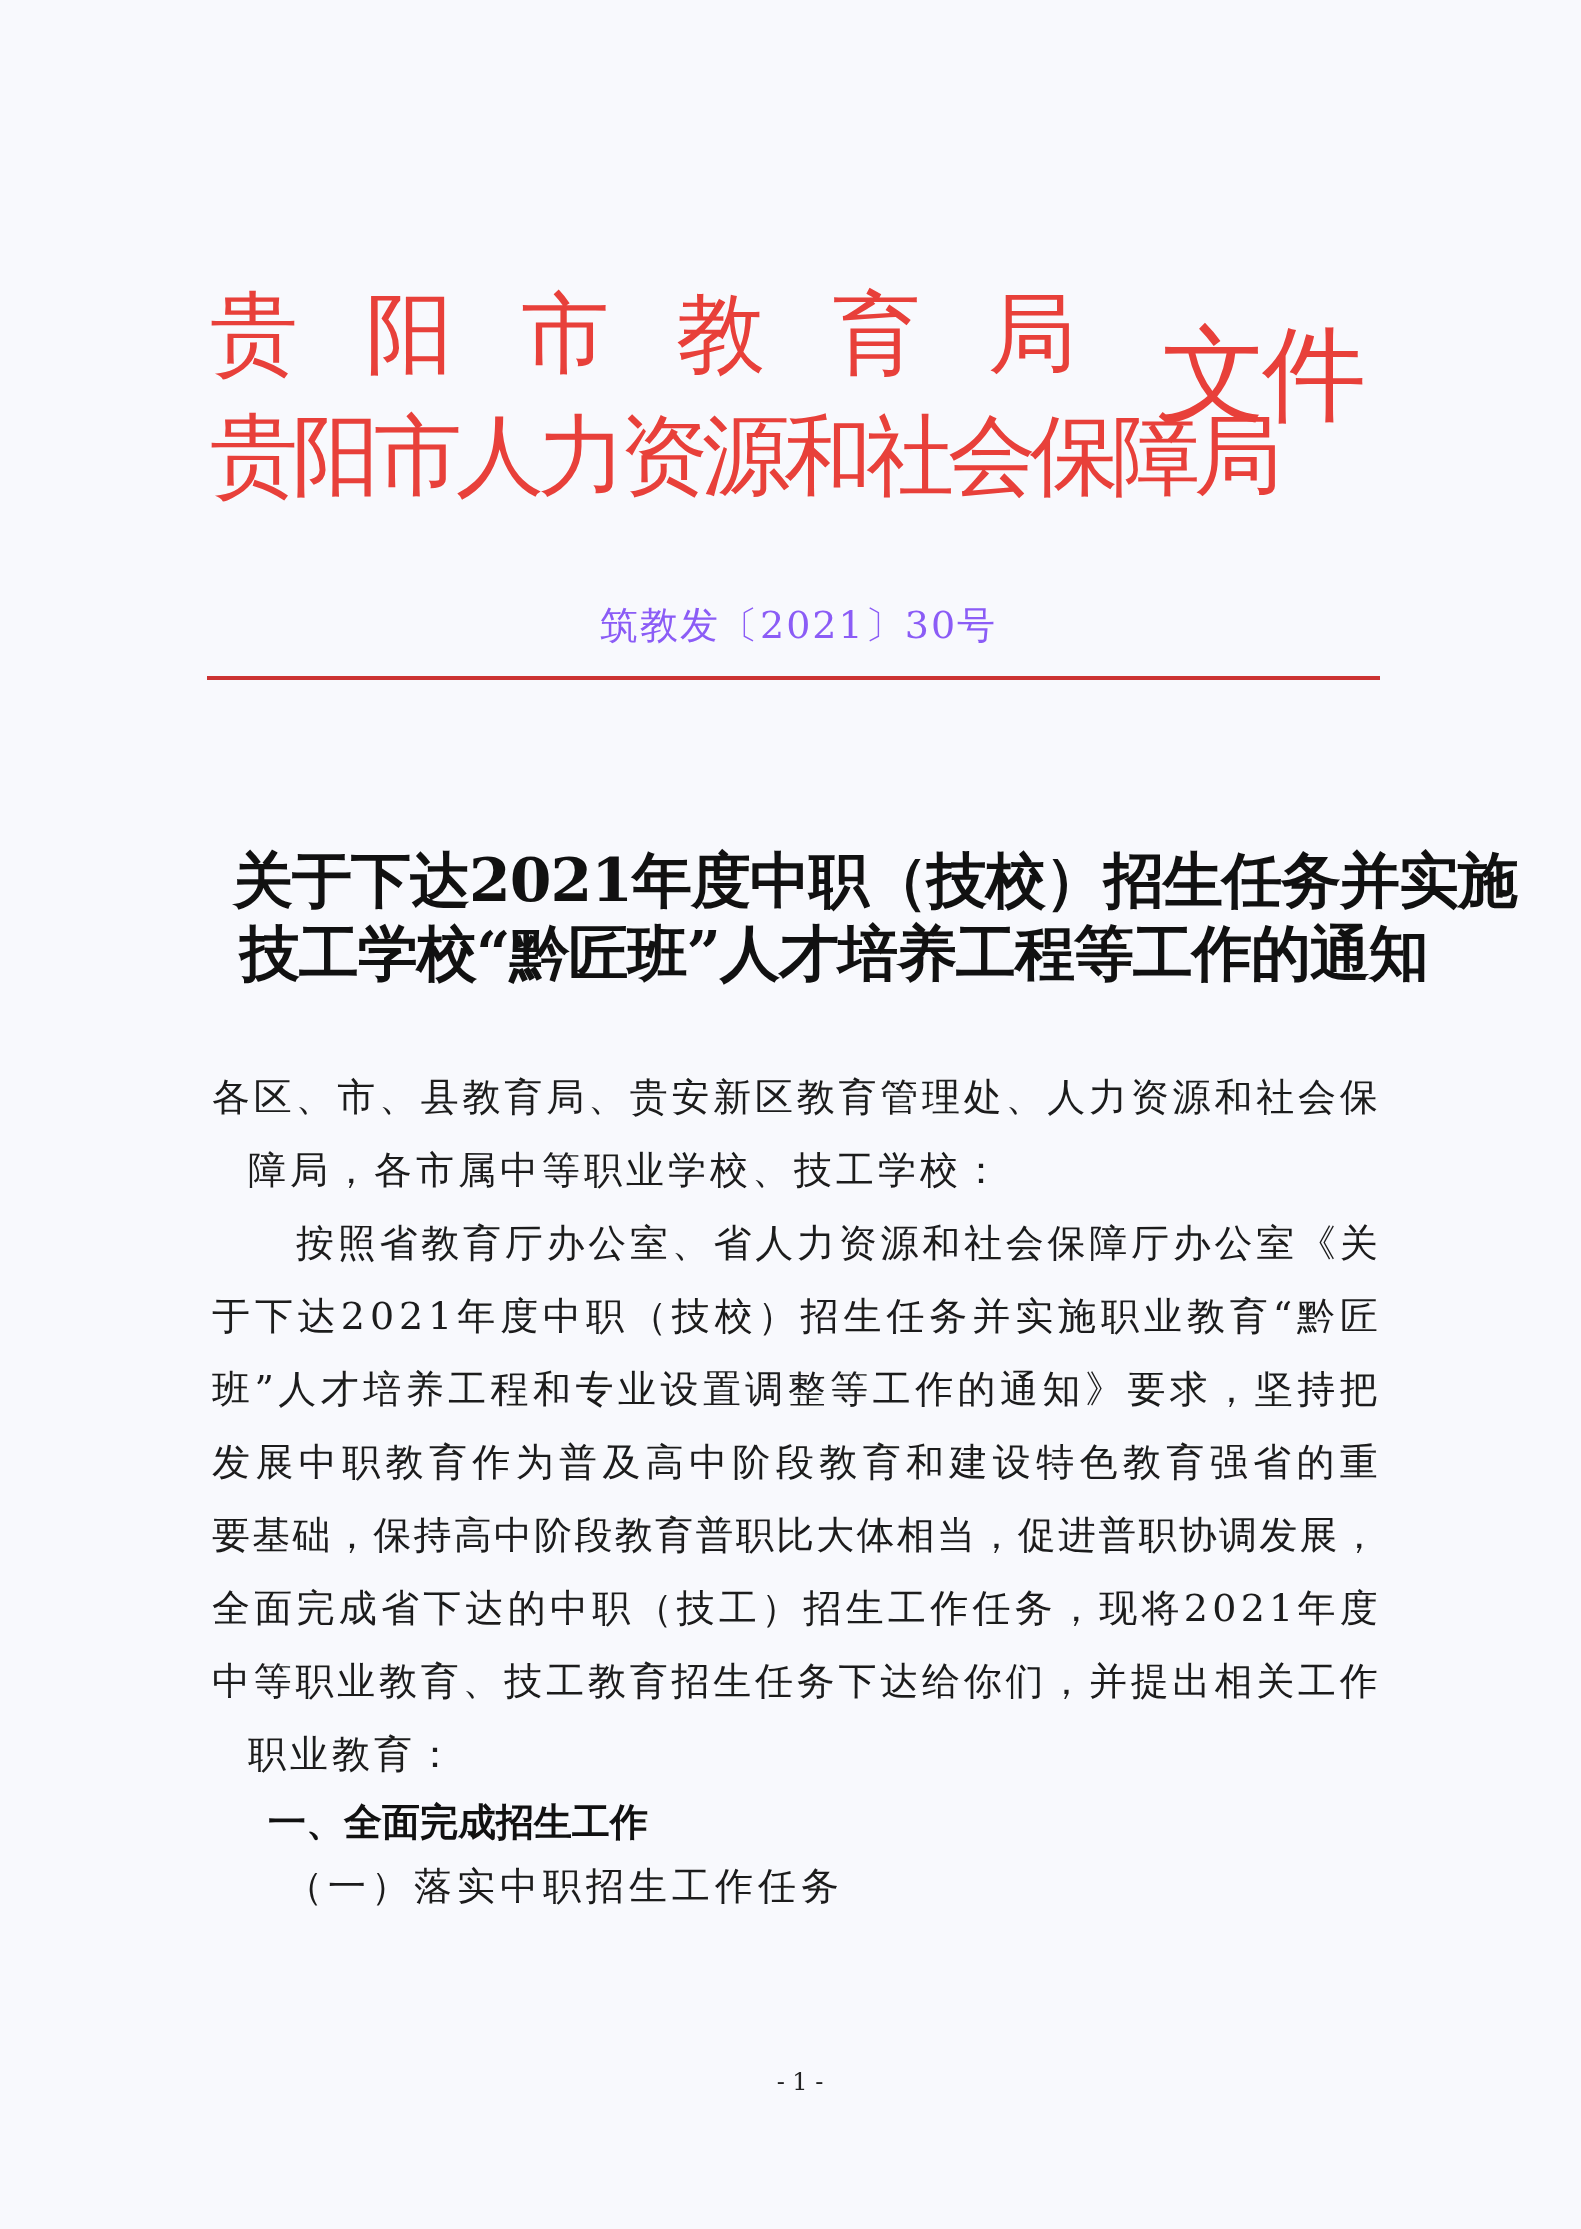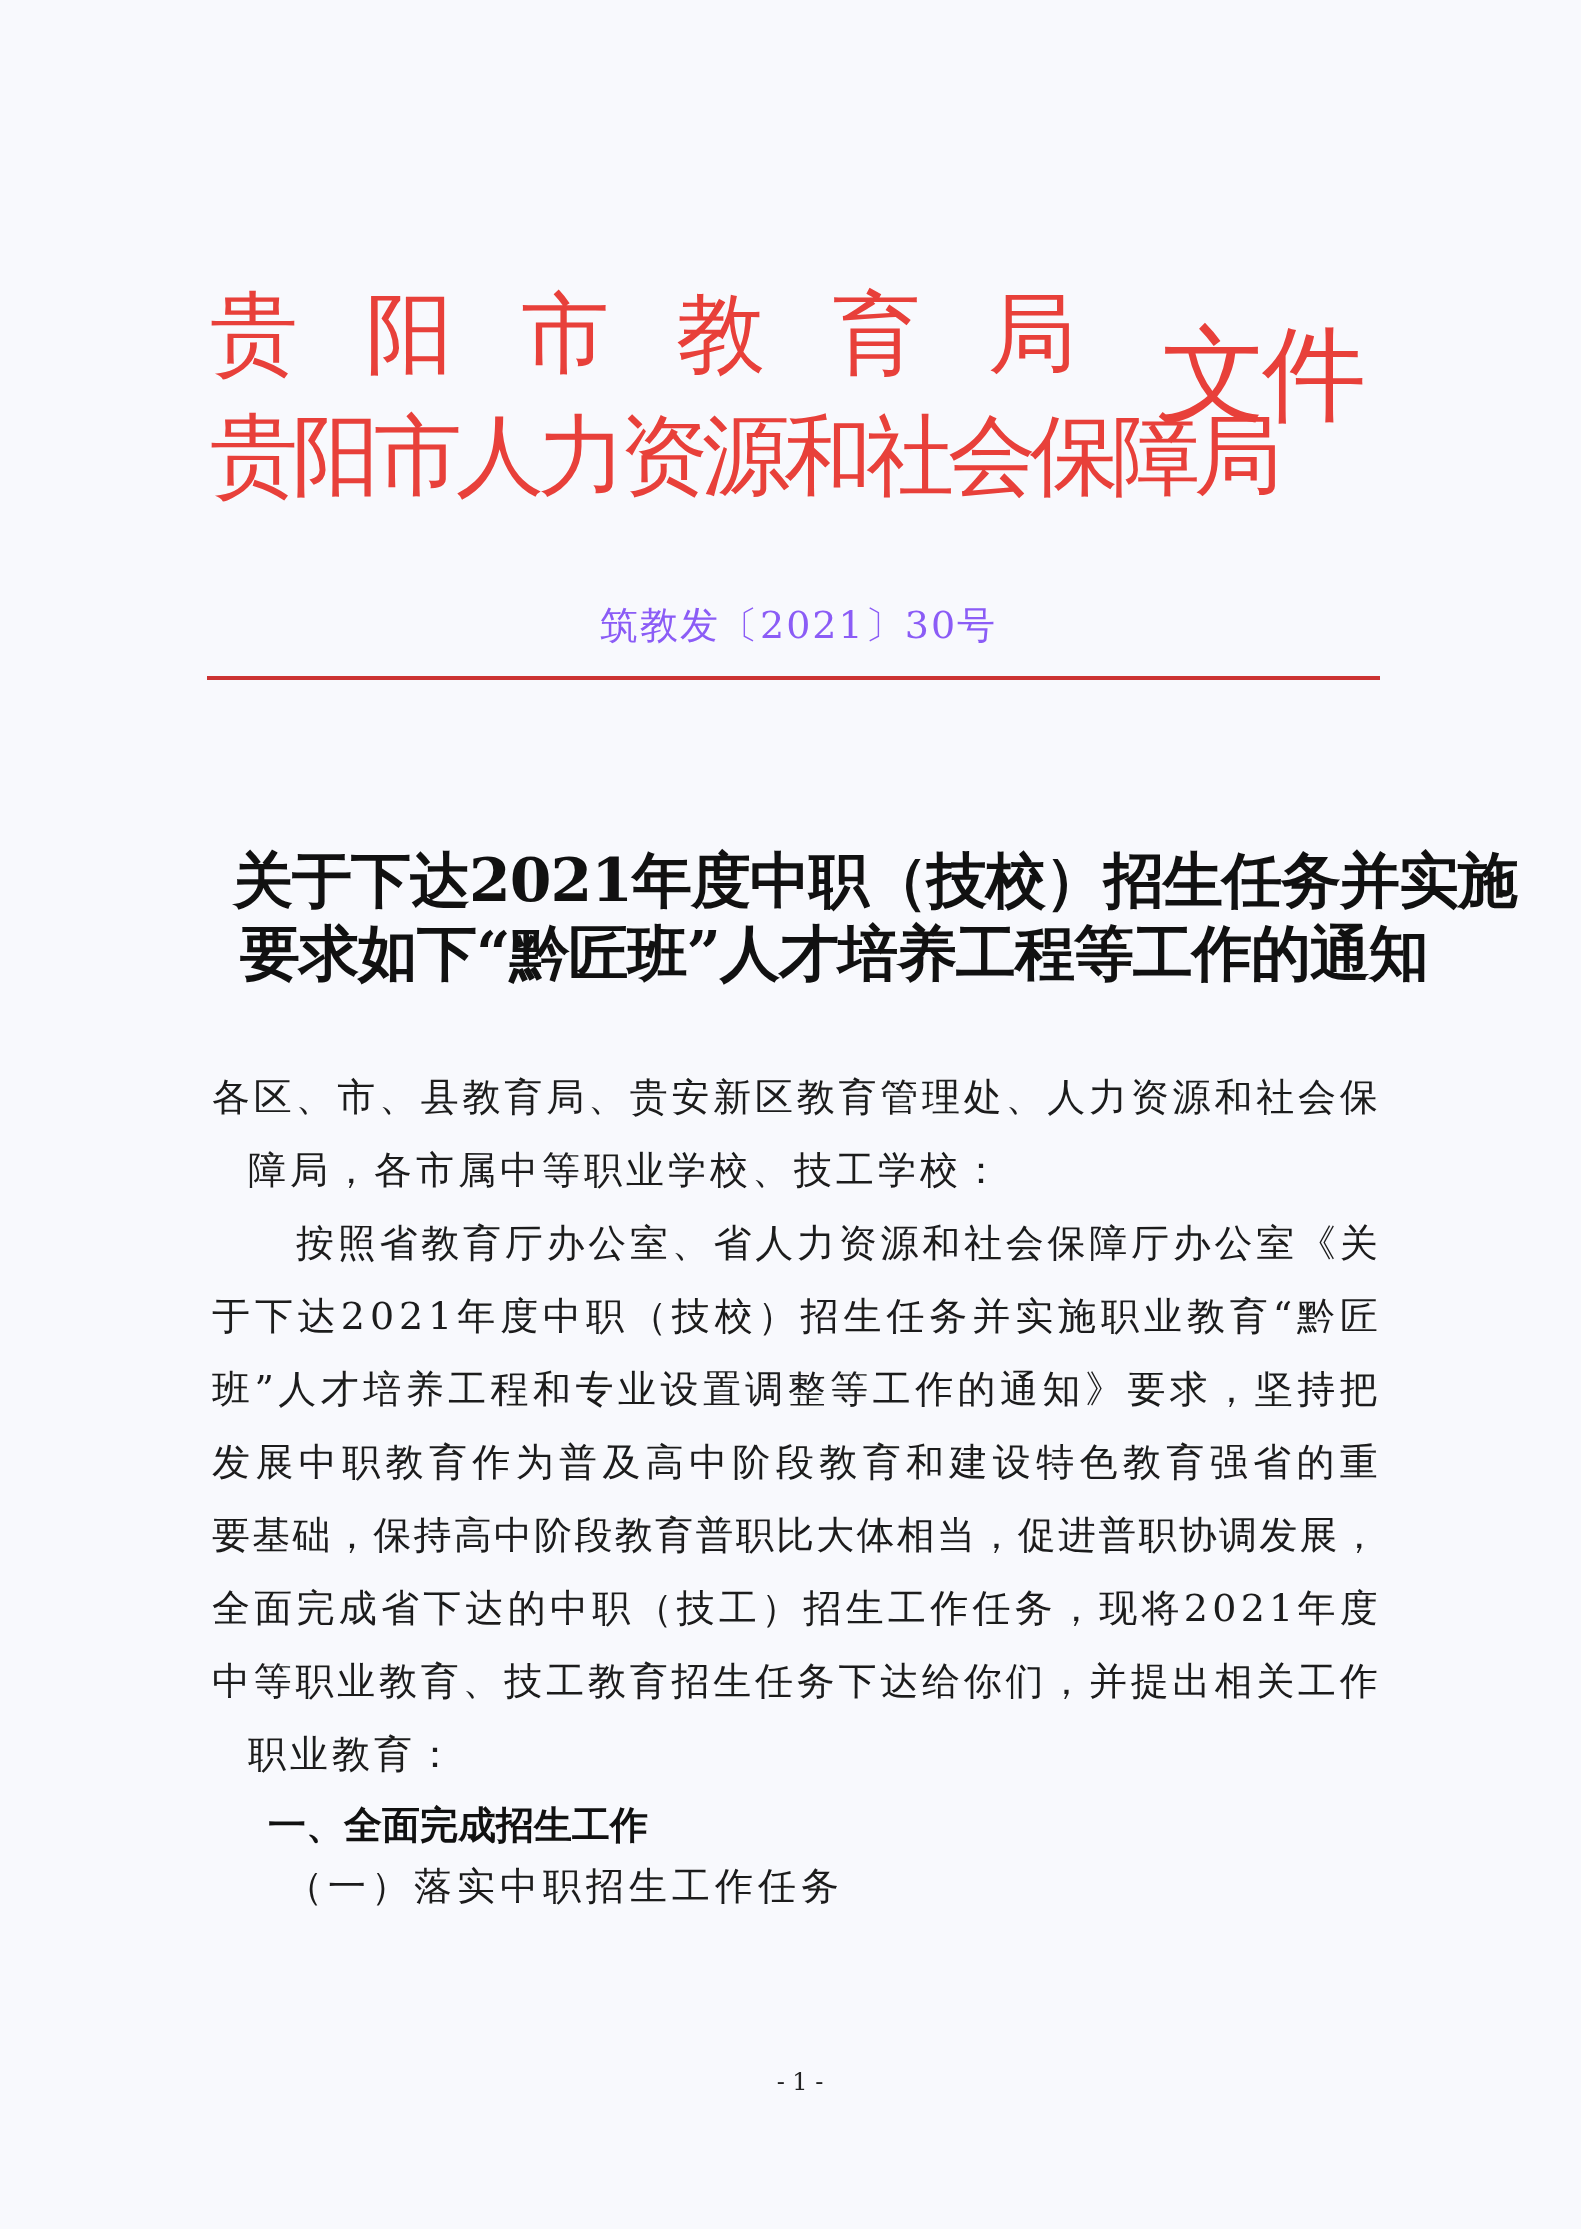--- a/index.html
+++ b/index.html
@@ -42,21 +42,21 @@
     .t2 { left: 240px; top: 923px; letter-spacing: -1px; }
     .body-line {
       font-family: "DejaVu Serif", "Liberation Serif", serif;
       font-size: 38px; line-height: 1; color: #1c1c1c;
       left: 212px; width: 1166px;
       display: flex; justify-content: space-between;
     }
     .body-line.short { justify-content: flex-start; letter-spacing: 4px; margin-left: 36px; }
     .indent { left: 296px; width: 1082px; }
     .sec1 {
-      font-family: Liberation Sans, sans-serif;
+      font-family: Liberation Mono, monospace;
       font-weight: bold; font-size: 38px; line-height: 1;
       left: 268px; top: 1806px; color: #111;
     }
     .sec2 {
       font-family: Liberation Mono, monospace;
       font-size: 38px; line-height: 1; left: 285px; top: 1870px;
       letter-spacing: 5px; color: #1c1c1c;
     }
     .pageno {
       left: 770px; top: 2068px; width: 60px; text-align: center;
@@ -89,21 +89,21 @@
   <span>保</span>
   <span>障</span>
   <span>局</span>
 </div>
 <div class="abs wenjian">文件</div>
 
 <div class="abs docno">筑教发〔2021〕30号</div>
 <div class="abs redline"></div>
 
 <div class="abs title t1">关于下达2021年度中职（技校）招生任务并实施</div>
-<div class="abs title t2">要求如下“黔匠班”人才培养工程等工作的通知</div>
+<div class="abs title t2">技工学校“黔匠班”人才培养工程等工作的通知</div>
 
 <div class="abs body-line" style="top:1078px">
     <span>各</span>
     <span>区</span>
     <span>、</span>
     <span>市</span>
     <span>、</span>
     <span>县</span>
     <span>教</span>
     <span>育</span>

